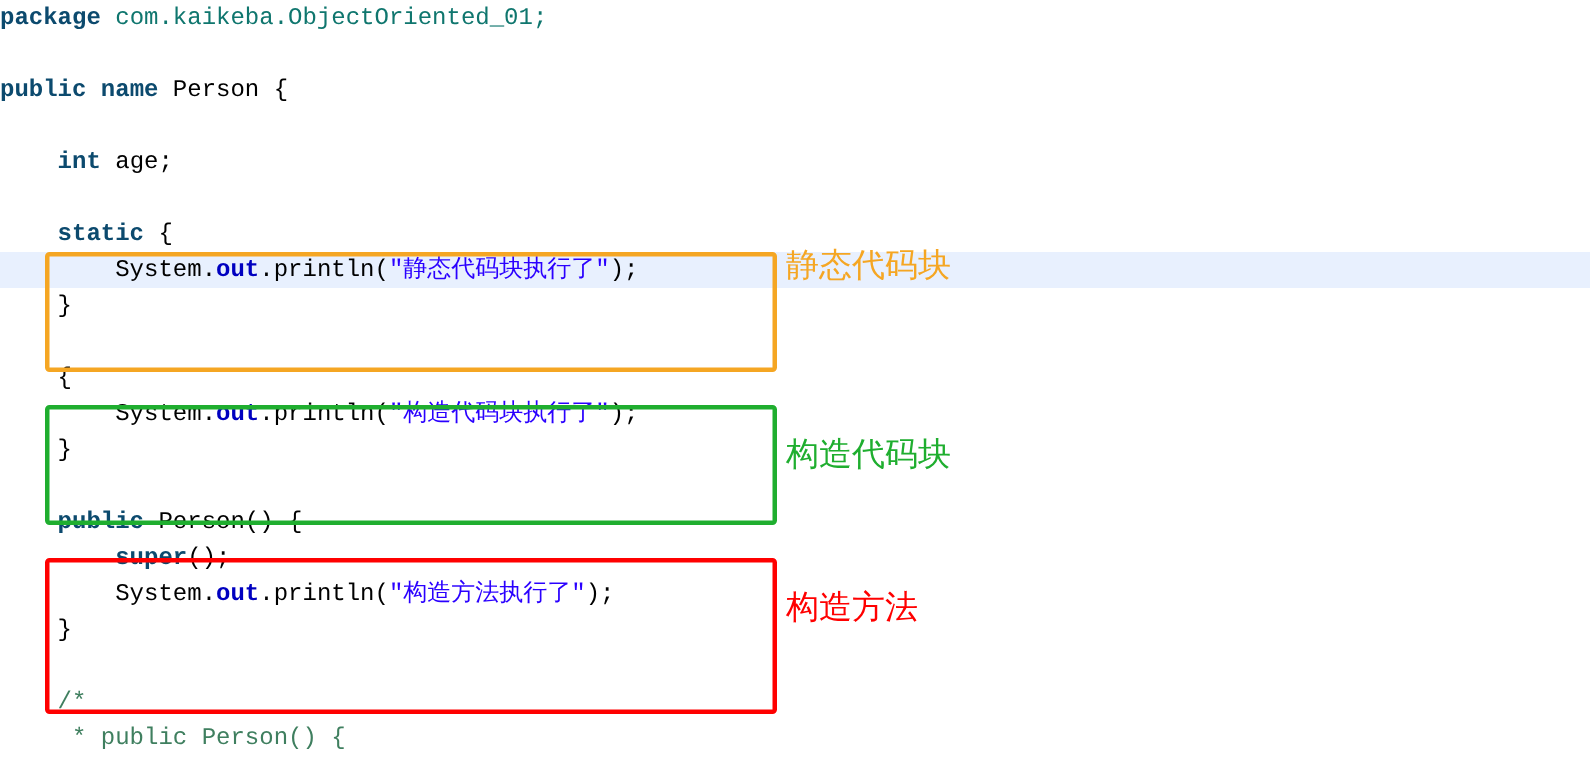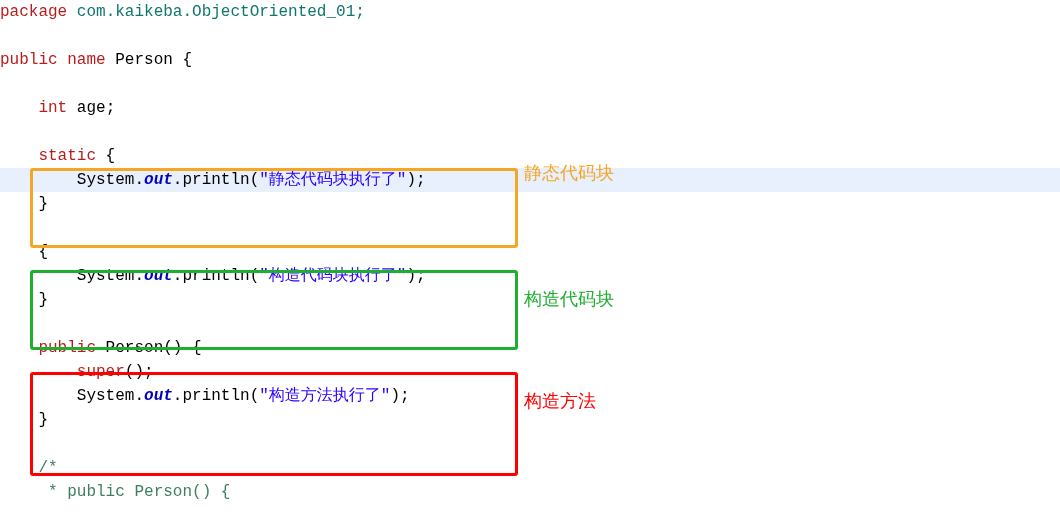--- a/index.html
+++ b/index.html
@@ -16,25 +16,25 @@
     padding: 0 0 0 0;
     position: relative;
   }
   .line {
     white-space: pre;
     height: 24px;
   }
   .highlight-line {
     background: #e8f0fe;
   }
-  .kw { color: #b91c1c; font-weight: normal; }
+  .kw { color: #0c4a6e; font-weight: bold; }
   .pkg { color: #0f766e; }
   .str { color: #2a00ff; }
   .comment { color: #3f7f5f; }
-  .field-static { color: #0000c0; font-style: italic; font-weight: bold;}
+  .field-static { color: #0000c0; font-weight: bold;}
 
   .box {
     position: absolute;
     border-width: 3px;
     border-style: solid;
     border-radius: 3px;
     pointer-events: none;
   }
   .box-static {
     border-color: #f5a623;
@@ -54,21 +54,21 @@
     border-color: #ff0000;
     left: 30px;
     top: 372px;
     width: 482px;
     height: 98px;
   }
 
   .anno {
     position: absolute;
     font-family: "Microsoft YaHei", sans-serif;
-    font-size: 18px;
+    font-size: 22px;
     left: 524px;
   }
   .anno-static { color: #f5a623; top: 160px; }
   .anno-init   { color: #1fae2f; top: 286px; }
   .anno-ctor   { color: #ff0000; top: 388px; }
 </style>
 </head>
 <body>
 
 <div class="editor">

